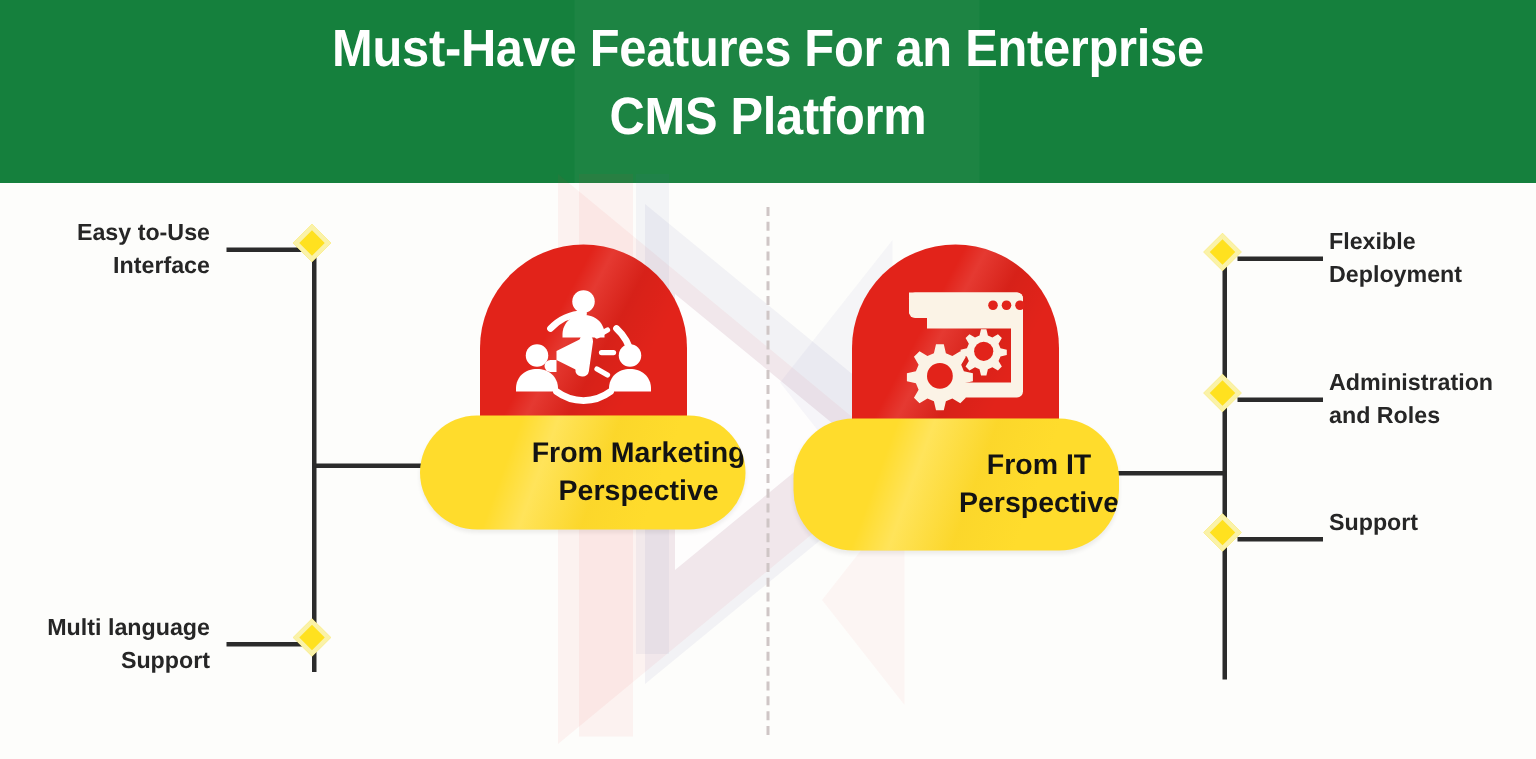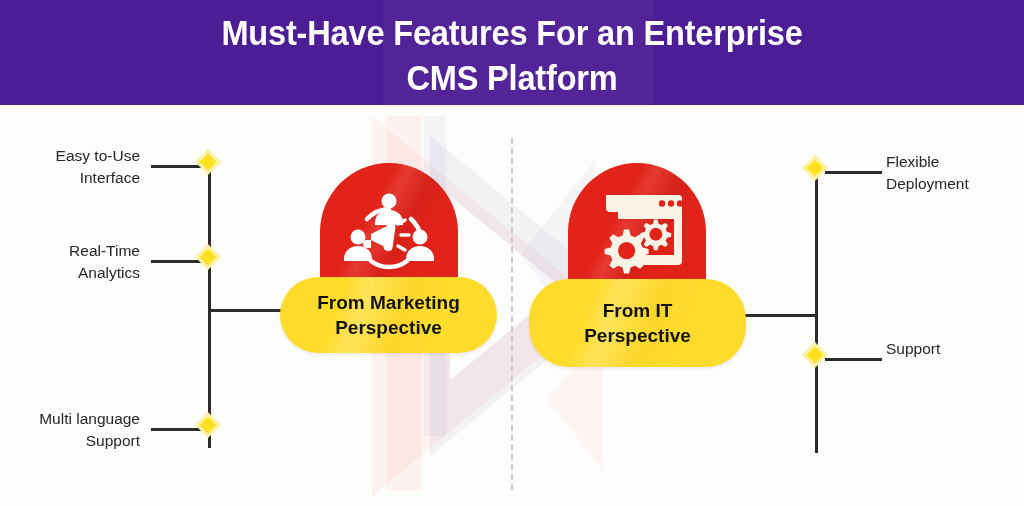--- a/index.html
+++ b/index.html
@@ -17,22 +17,22 @@
     overflow: hidden;
     background: #fdfdfb;
   }
 
   
   .header {
     position: absolute;
     left: 0;
     top: 0;
     width: 1024px;
-    height: 105px;
-    background: #4c1d95;
+    height: 122px;
+    background: #15803d;
     overflow: hidden;
   }
   .header-wm {
     position: absolute;
     left: 383px;
     top: -20px;
     width: 270px;
     height: 160px;
     background: rgba(255,255,255,0.035);
   }
@@ -126,20 +126,21 @@
     height: 3px;
     background: #2b2b2b;
   }
   .stem-left  { left: 208px; top: 309px; width: 85px; }
   .stem-right { left: 733px; top: 314px; width: 84px; }
 
   
   .branch {
     position: absolute;
     height: 56px;
+    font-weight: bold;
   }
   .branch-line {
     position: absolute;
     top: 26px;
     height: 3px;
     background: #2b2b2b;
   }
   .diamond {
     position: absolute;
     top: 14px;
@@ -194,21 +195,21 @@
     top: 26px;
     transform: translateX(-50%);
     z-index: 3;
   }
   .node-pill {
     position: absolute;
     background: #ffdc2c;
     border-radius: 40px;
     display: flex;
     align-items: center;
-    justify-content: center;
+    justify-content: flex-end;
     text-align: center;
     box-shadow: 0 2px 3px rgba(0,0,0,0.07);
     overflow: hidden;
   }
   .node-pill .pill-sheen {
     position: absolute;
     left: 0; top: 0; right: 0; bottom: 0;
     background: linear-gradient(110deg, rgba(255,255,255,0.0) 28%, rgba(255,255,255,0.22) 38%, rgba(245,205,40,0.35) 55%, rgba(255,255,255,0.0) 72%);
     pointer-events: none;
   }
@@ -258,38 +259,38 @@
   <div class="spine spine-right"></div>
   <div class="stem stem-left"></div>
   <div class="stem stem-right"></div>
 
   <div class="branch left" style="top:139px">
     <div class="branch-label">Easy to-Use
 Interface</div>
     <div class="branch-line"></div>
     <div class="diamond"></div>
   </div>
-  <div class="branch left" style="top:234px">
-    <div class="branch-label">Real-Time
-Analytics</div>
-    <div class="branch-line"></div>
-    <div class="diamond"></div>
-  </div>
   <div class="branch left" style="top:402px">
     <div class="branch-label">Multi language
 Support</div>
     <div class="branch-line"></div>
     <div class="diamond"></div>
   </div>
 
   <div class="branch right" style="top:145px">
     <div class="diamond"></div>
     <div class="branch-line"></div>
     <div class="branch-label">Flexible
 Deployment</div>
+  </div>
+  <div class="branch right" style="top:239px">
+    <div class="diamond"></div>
+    <div class="branch-line"></div>
+    <div class="branch-label">Administration
+and Roles</div>
   </div>
   <div class="branch right" style="top:332px">
     <div class="diamond"></div>
     <div class="branch-line"></div>
     <div class="branch-label">Support</div>
   </div>
 
   <div class="node" id="node-marketing">
     <div class="node-cap">
       <div class="sheen"></div>

